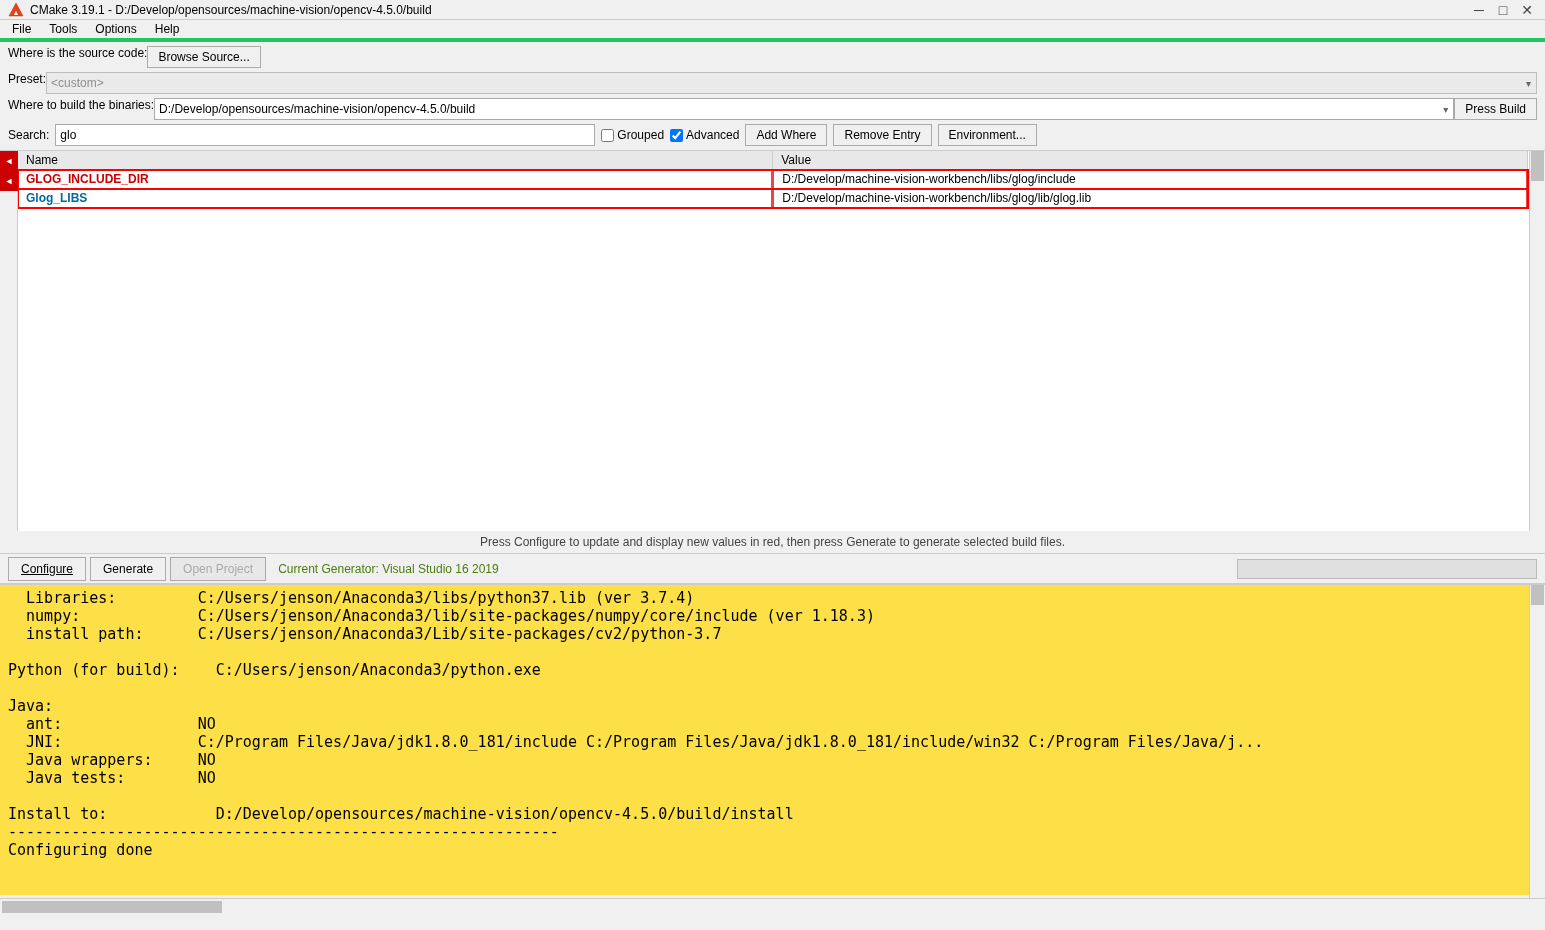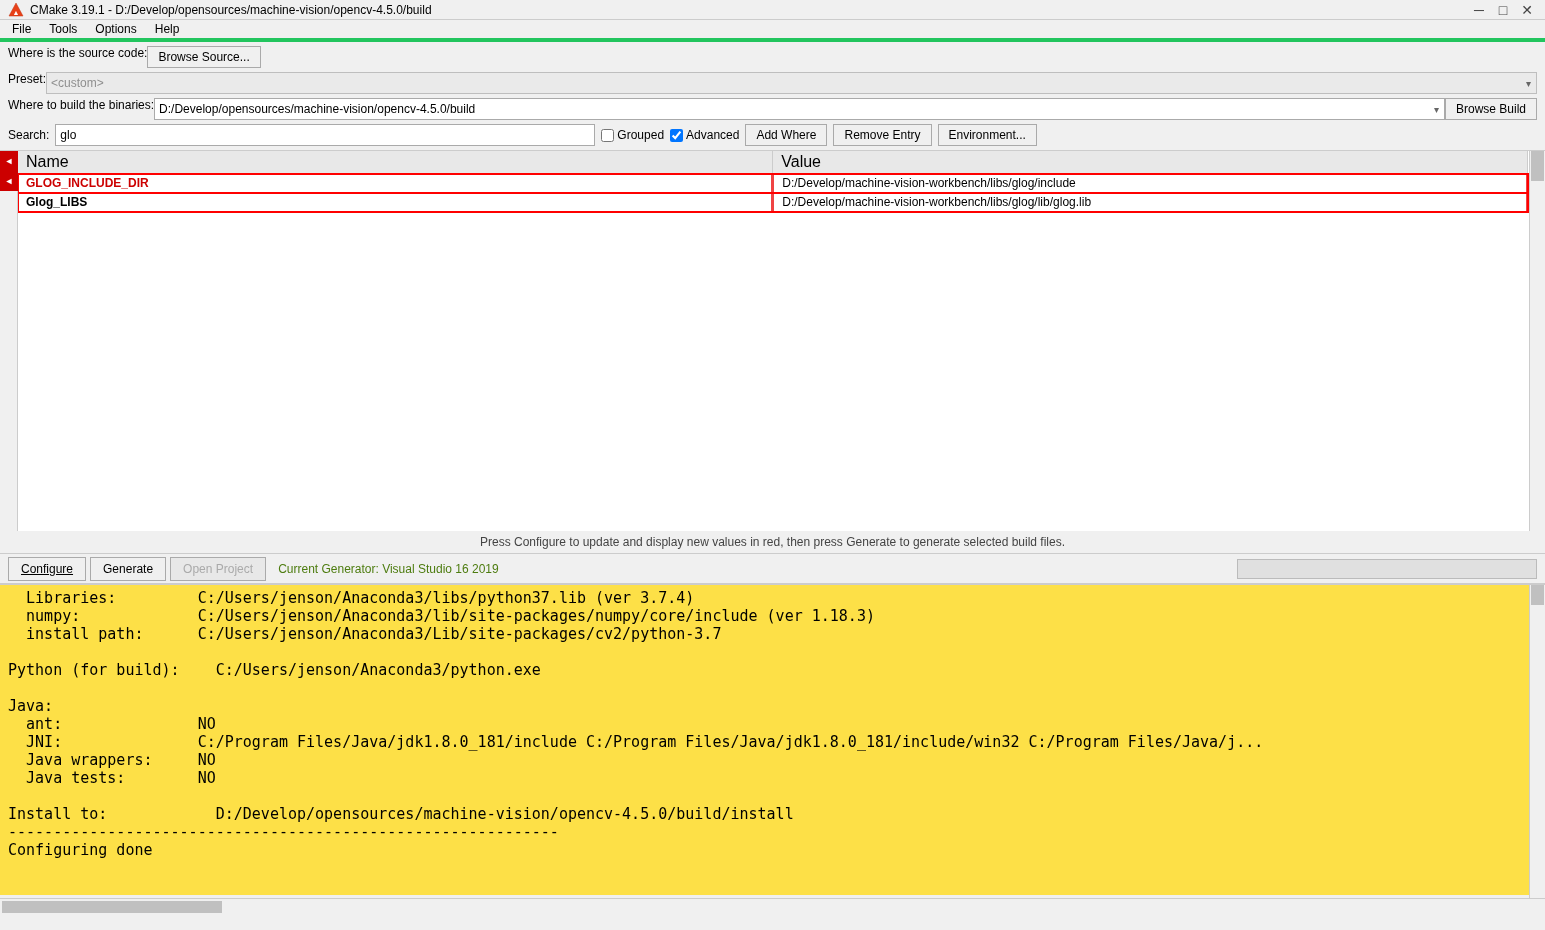--- a/index.html
+++ b/index.html
@@ -189,21 +189,21 @@
       width: 100%;
       border-collapse: collapse;
     }
     thead tr {
       background: #e8e8e8;
       border-bottom: 1px solid #ccc;
     }
     thead th {
       text-align: left;
       padding: 2px 8px;
-      font-size: 16px;
+      font-size: 12px;
       font-weight: normal;
       border-right: 1px solid #ccc;
     }
     tbody tr {
       border-bottom: 1px solid #ddd;
     }
     tbody td {
       padding: 2px 8px;
       font-size: 12px;
       border-right: 3px solid #ef4444;
@@ -347,21 +347,21 @@
     </div>
   </div>
 
   <div class="toolbar-row">
     <span class="toolbar-label">Where to build the binaries:</span>
     <div class="select-wrapper" style="flex:1;">
       <select class="toolbar-select" style="width:100%; background:white; color:black;">
         <option>D:/Develop/opensources/machine-vision/opencv-4.5.0/build</option>
       </select>
     </div>
-    <button class="toolbar-button">Browse Build</button>
+    <button class="toolbar-button">Press Build</button>
   </div>
 
   <div class="toolbar-row search-bar">
     <span class="toolbar-label">Search:</span>
     <input type="text" class="search-input" value="glo" style="">
     <label class="checkbox-label">
       <input type="checkbox" style="">
       <span>Grouped</span>
     </label>
     <label class="checkbox-label">
@@ -389,21 +389,21 @@
             <th style="width:50%;">Name</th>
             <th style="width:50%;">Value</th>
           </tr>
         </thead>
         <tbody id="table-body">
         <tr style="outline: red solid 2px; outline-offset: -1px; background: white;">
               <td style="color: rgb(204, 0, 0); font-weight: bold;">GLOG_INCLUDE_DIR</td>
               <td>D:/Develop/machine-vision-workbench/libs/glog/include</td>
             </tr>
             <tr style="outline: red solid 2px; outline-offset: -1px; background: white;">
-              <td style="color: #000000; font-weight: bold;">Glog_LIBS</td>
+              <td style="color: #0369a1; font-weight: bold;">Glog_LIBS</td>
               <td>D:/Develop/machine-vision-workbench/libs/glog/lib/glog.lib</td>
             </tr>
           </tbody>
       </table>
     </div>
     <div class="scrollbar-v">
       <div class="scrollbar-thumb"></div>
     </div>
   </div>
 </div>

